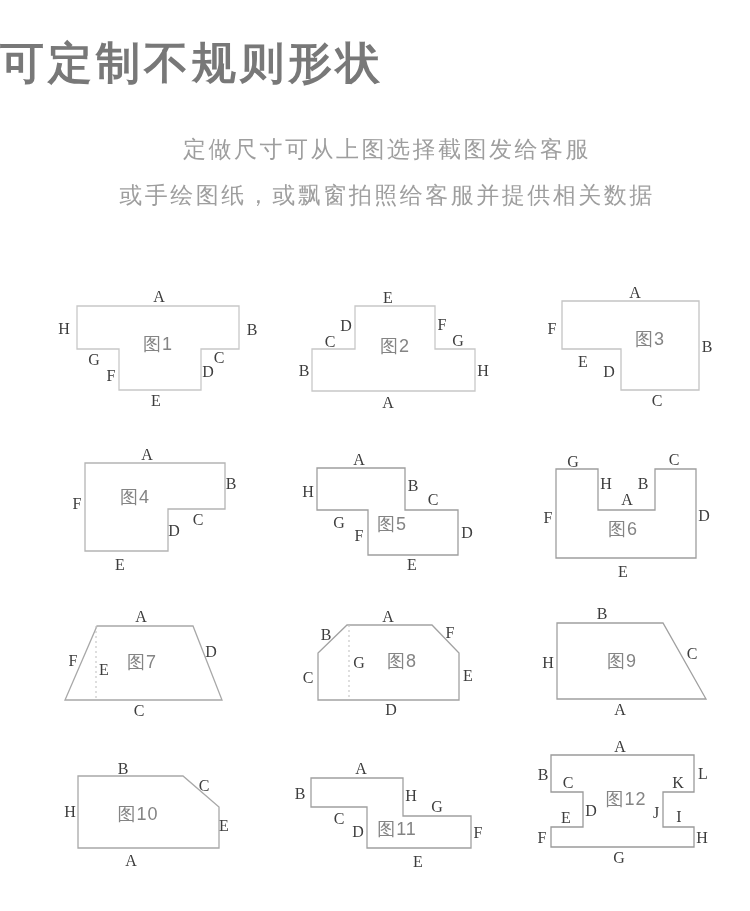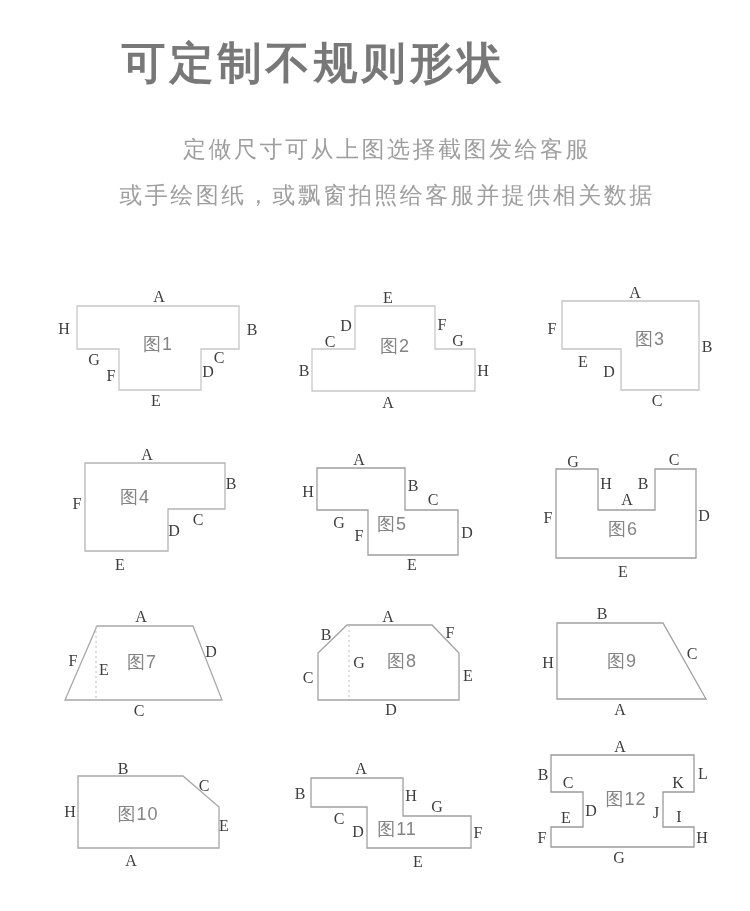--- a/index.html
+++ b/index.html
@@ -3,21 +3,21 @@
 <meta charset="utf-8">
 <style>
   html, body { margin: 0; padding: 0; background: #ffffff; }
   body {
     width: 750px; height: 911px; position: relative; overflow: hidden;
     font-family: "Liberation Sans", sans-serif;
   }
   .page { position: absolute; inset: 0; background: #ffffff; }
   .page-title {
     position: absolute; top: 34px; left: 0; width: 627px;
-    margin: 0; text-align: center;
+    margin: 0; text-align: left;
     font-size: 44px; font-weight: bold; color: #787878; letter-spacing: 4px;
     font-family: "Liberation Sans", sans-serif;
   }
   .page-subtitle {
     position: absolute; left: 0; width: 750px; margin: 12px;
     text-align: center; font-size: 23px; color: #9e9e9e; letter-spacing: 2.5px;
     line-height: 30px; font-weight: normal;
   }
   .subtitle-1 { top: 122px; }
   .subtitle-2 { top: 168px; }

